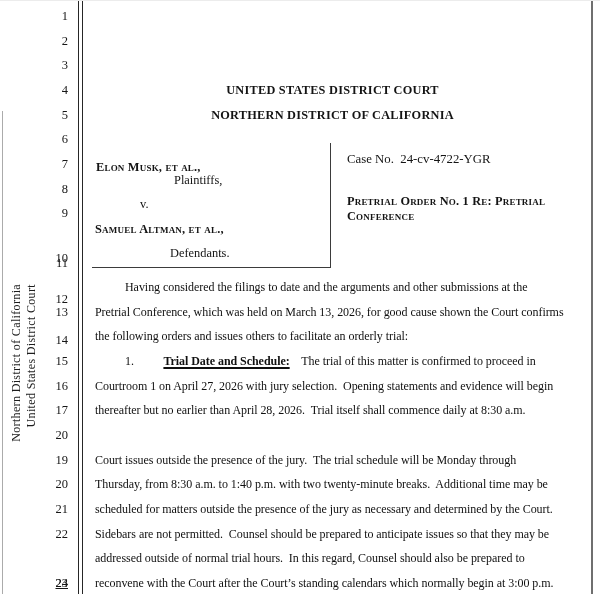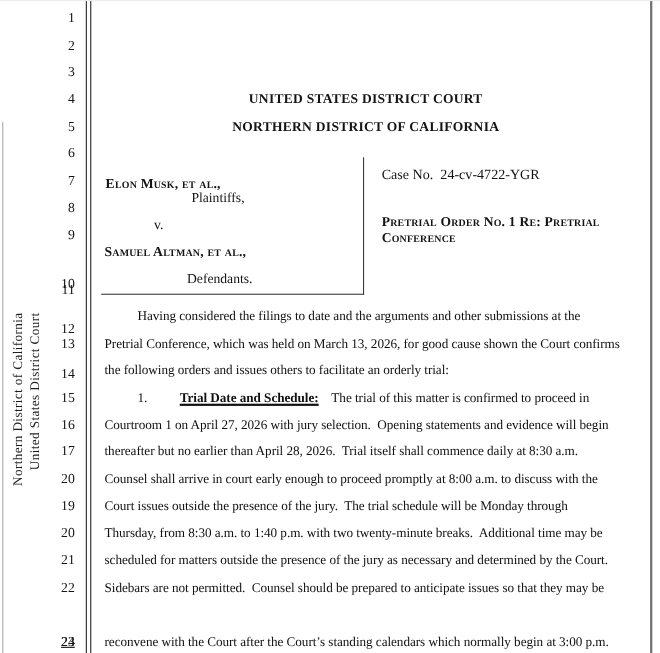--- a/index.html
+++ b/index.html
@@ -166,21 +166,21 @@
   <div class="case-number">Case No.  24-cv-4722-YGR</div>
   <div class="order-title">Pretrial Order No. 1 Re: Pretrial Conference</div>
 
   <div class="body-text">
       <div class="body-line ind" style="top: 278.172px;"><span>Having considered the filings to date and the arguments and other submissions at the</span></div>
       <div class="body-line" style="top: 302.824px;"><span>Pretrial Conference, which was held on March 13, 2026, for good cause shown the Court confirms</span></div>
       <div class="body-line" style="top: 327.476px;"><span>the following orders and issues others to facilitate an orderly trial:</span></div>
       <div class="body-line ind" style="top: 352.128px;"><span>1.          </span><span class="seg-hu">Trial Date and Schedule:</span><span>    The trial of this matter is confirmed to proceed in</span></div>
       <div class="body-line" style="top: 376.78px;"><span>Courtroom 1 on April 27, 2026 with jury selection.  Opening statements and evidence will begin</span></div>
       <div class="body-line" style="top: 401.432px;"><span>thereafter but no earlier than April 28, 2026.  Trial itself shall commence daily at 8:30 a.m.</span></div>
-      <div class="body-line" style="top: 426.084px;"><span>Counsel shall arrive in court early enough to proceed promptly at 8:00 a.m. to discuss with the</span></div>
       <div class="body-line" style="top: 450.736px;"><span>Court issues outside the presence of the jury.  The trial schedule will be Monday through</span></div>
       <div class="body-line" style="top: 475.388px;"><span>Thursday, from 8:30 a.m. to 1:40 p.m. with two twenty-minute breaks.  Additional time may be</span></div>
       <div class="body-line" style="top: 524.692px;"><span>Sidebars are not permitted.  Counsel should be prepared to anticipate issues so that they may be</span></div>
       <div class="body-line" style="top: 500.04px;"><span>scheduled for matters outside the presence of the jury as necessary and determined by the Court.</span></div>
+      <div class="body-line" style="top: 549.344px;"><span>addressed outside of normal trial hours.  In this regard, Counsel should also be prepared to</span></div>
       <div class="body-line" style="top: 573.996px;"><span>reconvene with the Court after the Court’s standing calendars which normally begin at 3:00 p.m.</span></div>
     </div>
 
 </div>
 
 </body></html>

